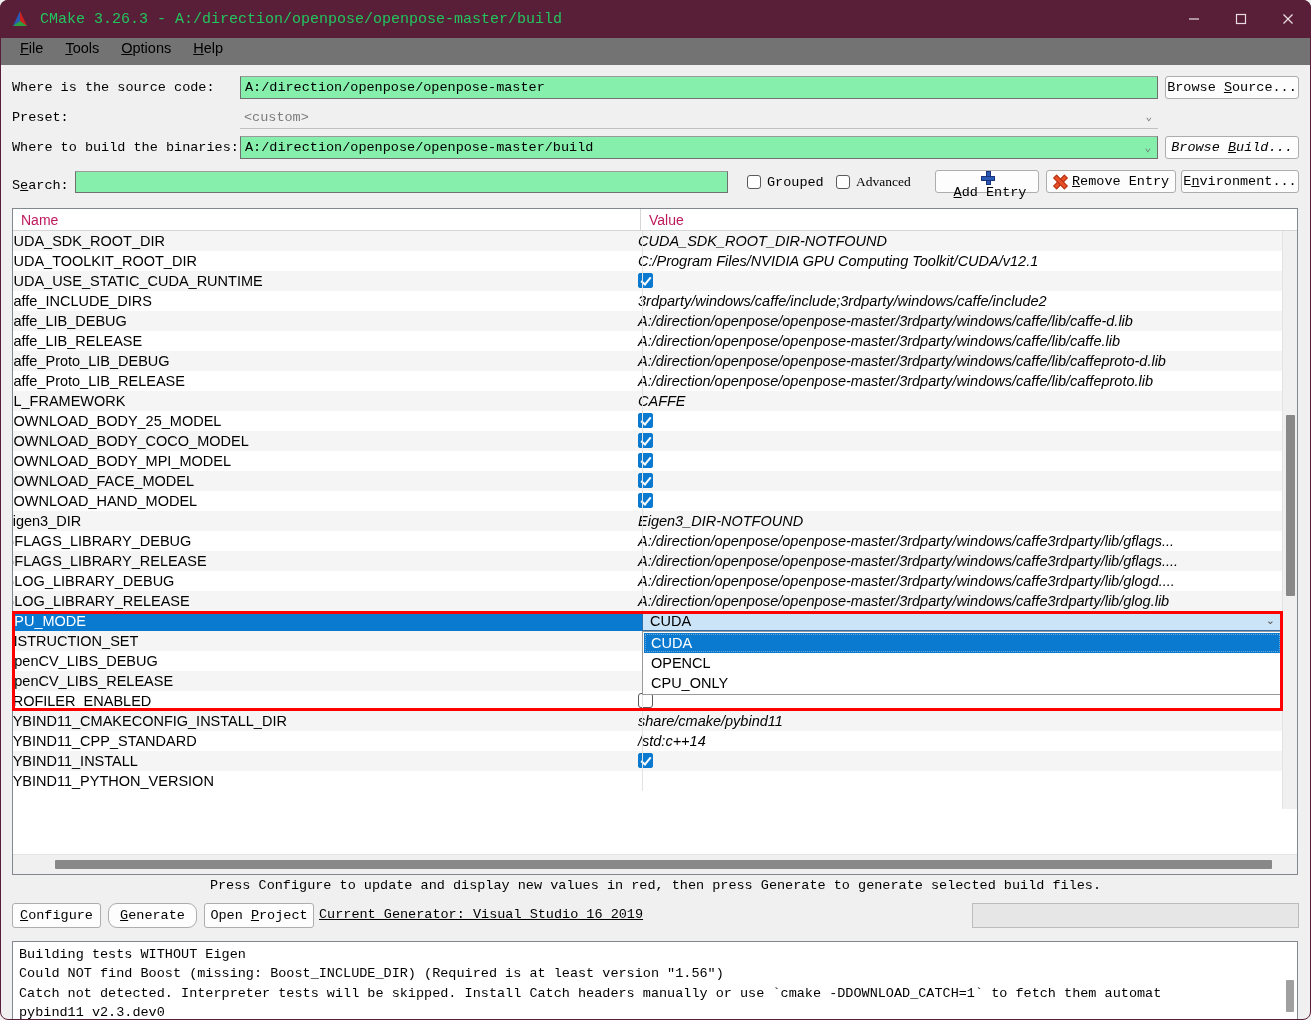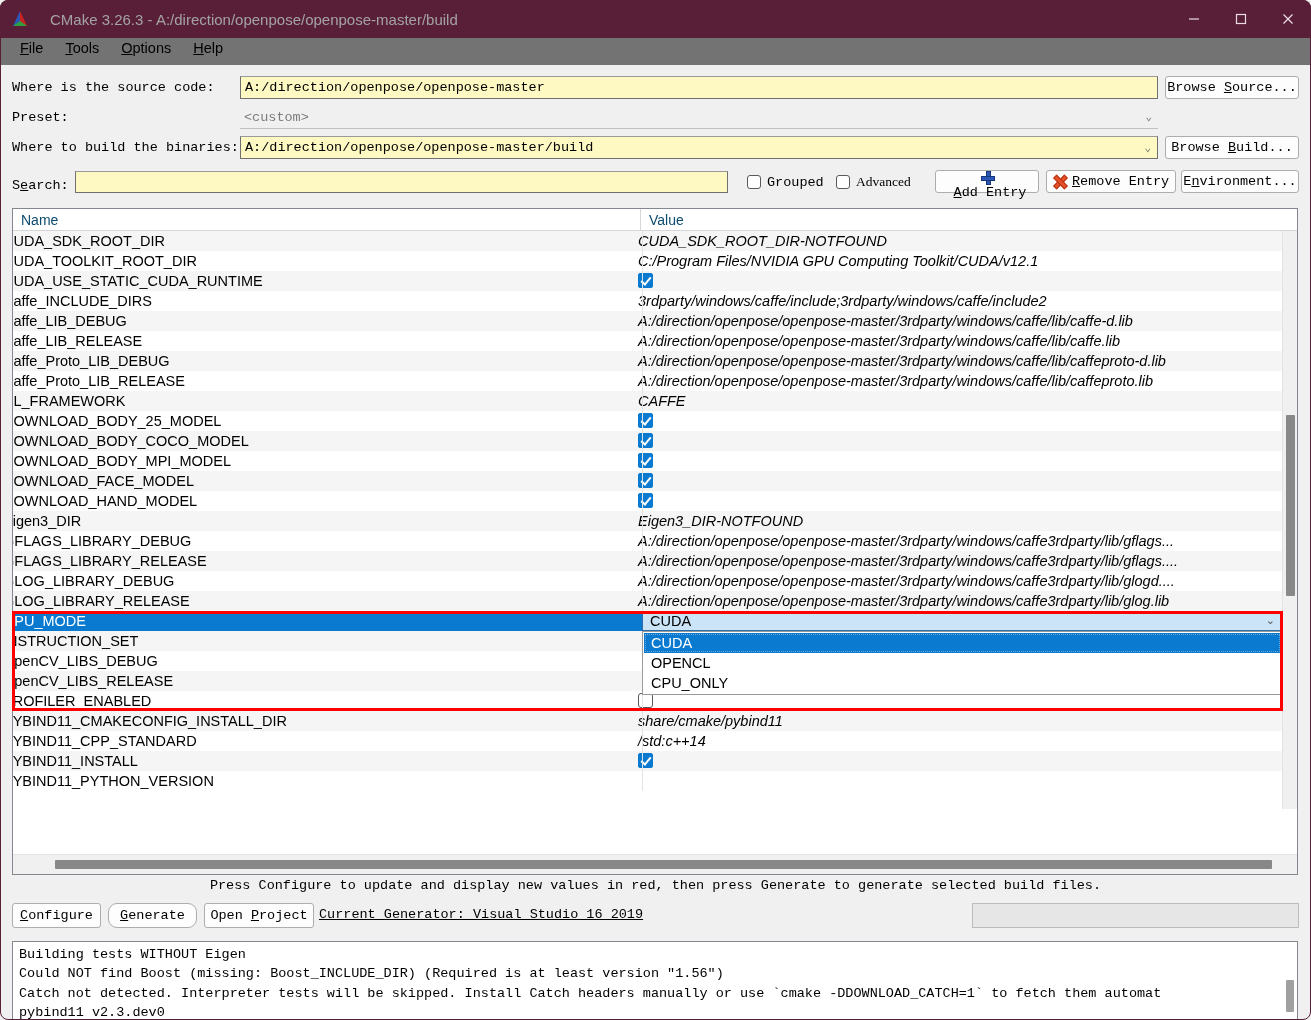--- a/index.html
+++ b/index.html
@@ -35,24 +35,24 @@
     border-top-right-radius: 8px;
   }
   .app-icon {
     margin-left: 10px;
     width: 20px;
     height: 20px;
     position: relative;
     flex: 0 0 auto;
   }
   .title-text {
-    margin-left: 20px;
-    color: #a3a3a3;
+    margin-left: 10px;
+    color: #22c55e;
     font-size: 15px;
-    font-family: Liberation Sans, sans-serif;
+    font-family: Liberation Mono, monospace;
     white-space: nowrap;
   }
   .wincontrols {
     position: absolute;
     right: 0; top: 0;
     height: 38px;
     display: flex;
   }
   .wincontrol {
     width: 47px;
@@ -107,21 +107,21 @@
     font-family: "Liberation Mono", monospace;
     font-size: 13.5px;
     color: #000000;
     white-space: pre;
   }
   .flabel u { text-decoration: underline; }
 
   .field {
     position: absolute;
     box-sizing: border-box;
-    background: #fef9c3;
+    background: #86efac;
     border: 1px solid #707070;
     border-top-color: #9a9a9a;
     font-family: "Liberation Mono", monospace;
     font-size: 13.5px;
     color: #000000;
     padding: 2px 4px;
     display: flex;
     align-items: center;
     white-space: nowrap;
     overflow: hidden;
@@ -225,21 +225,21 @@
     width: 1284px;
     height: 22px;
     background: #ffffff;
     border-bottom: 1px solid #d6d6d6;
     box-sizing: border-box;
     display: flex;
   }
   .th {
     font-family: "Liberation Sans", sans-serif;
     font-size: 14px;
-    color: #0c4a6e;
+    color: #be185d;
     padding-left: 8px;
     display: flex;
     align-items: center;
     box-sizing: border-box;
     height: 22px;
   }
   .th.name-col { width: 628px; border-right: 1px solid #d6d6d6; }
   .th.value-col { width: 640px; }
 
   .tbody {
@@ -559,21 +559,21 @@
       <span class="combo-arrow">⌄</span>
     </div>
 
     <div class="formrow" style="left:11px; top:71px;">
       <span class="flabel">Where to build the binaries:</span>
     </div>
     <div class="field" style="left:239px; top:71px; width:918px; height:23px;">
       <span>A:/direction/openpose/openpose-master/build</span>
       <span class="combo-arrow">⌄</span>
     </div>
-    <div class="btn" style="left:1164px; top:71px; width:134px; height:23px;">
+    <div class="btn" style="left:1164px; top:71px; width:134px; height:23px;font-style:italic;">
         <span>Browse <u>B</u>uild...</span>
       </div>
 
     <div class="formrow" style="left:11px; top:109px;">
       <span class="flabel">S<u>e</u>arch:</span>
     </div>
     <div class="field" style="left:74px; top:106px; width:653px; height:22px;" title="">
       <span></span>
     </div>
 

